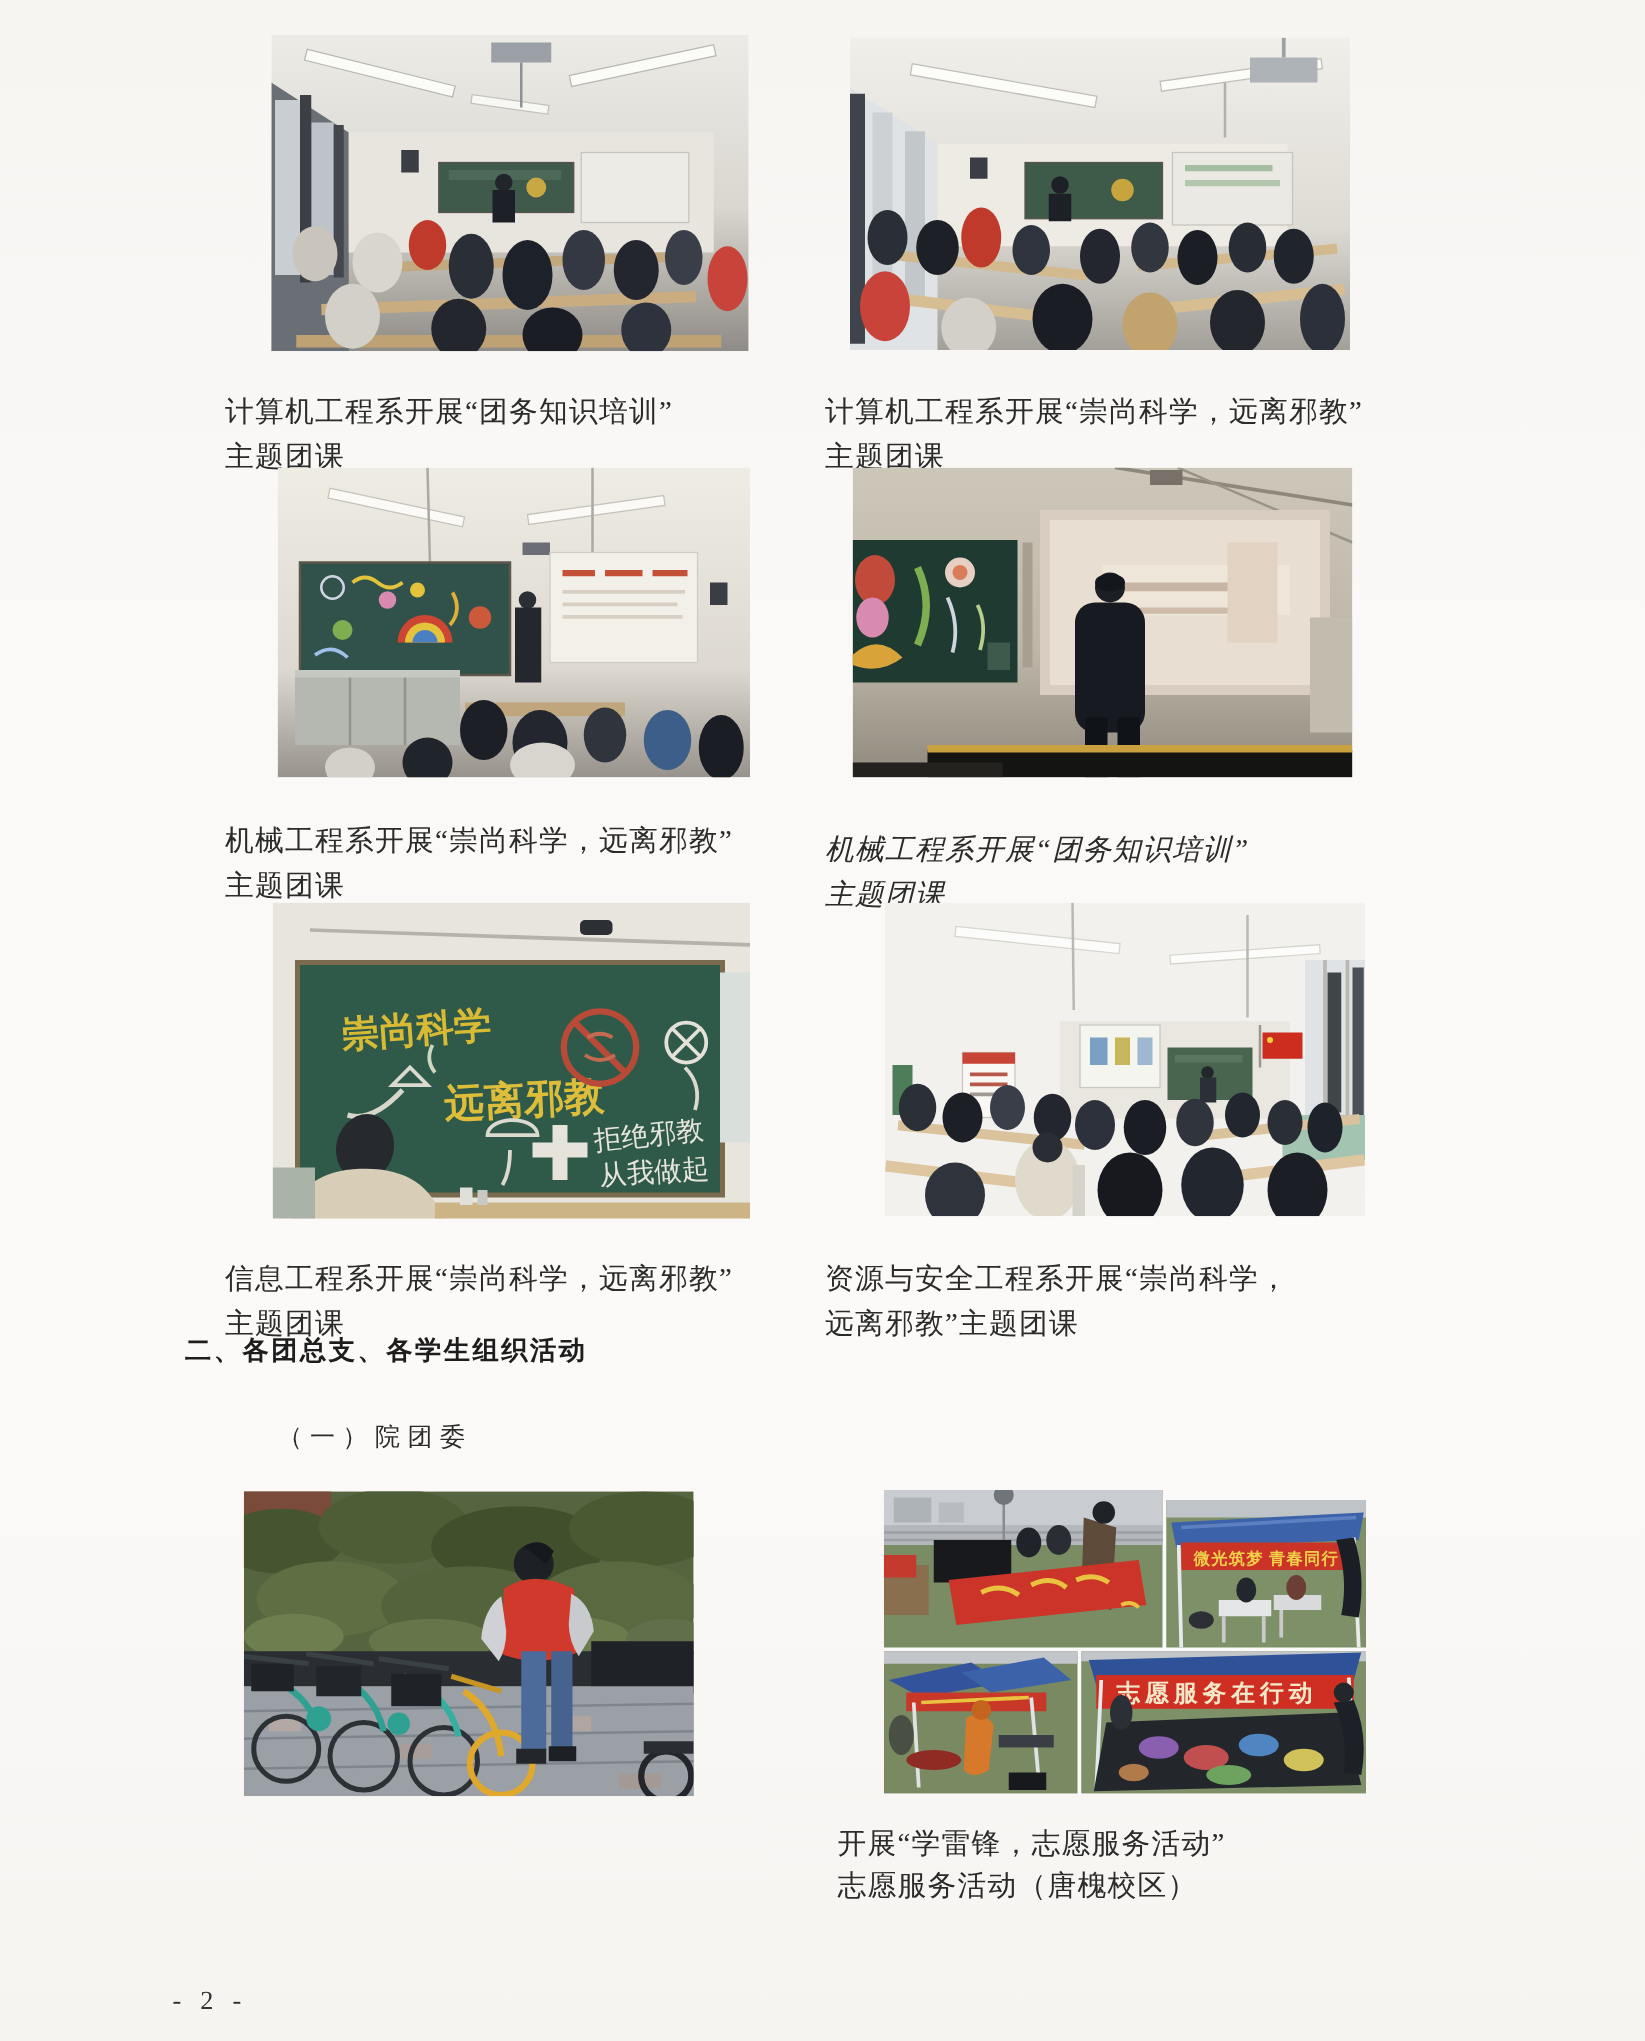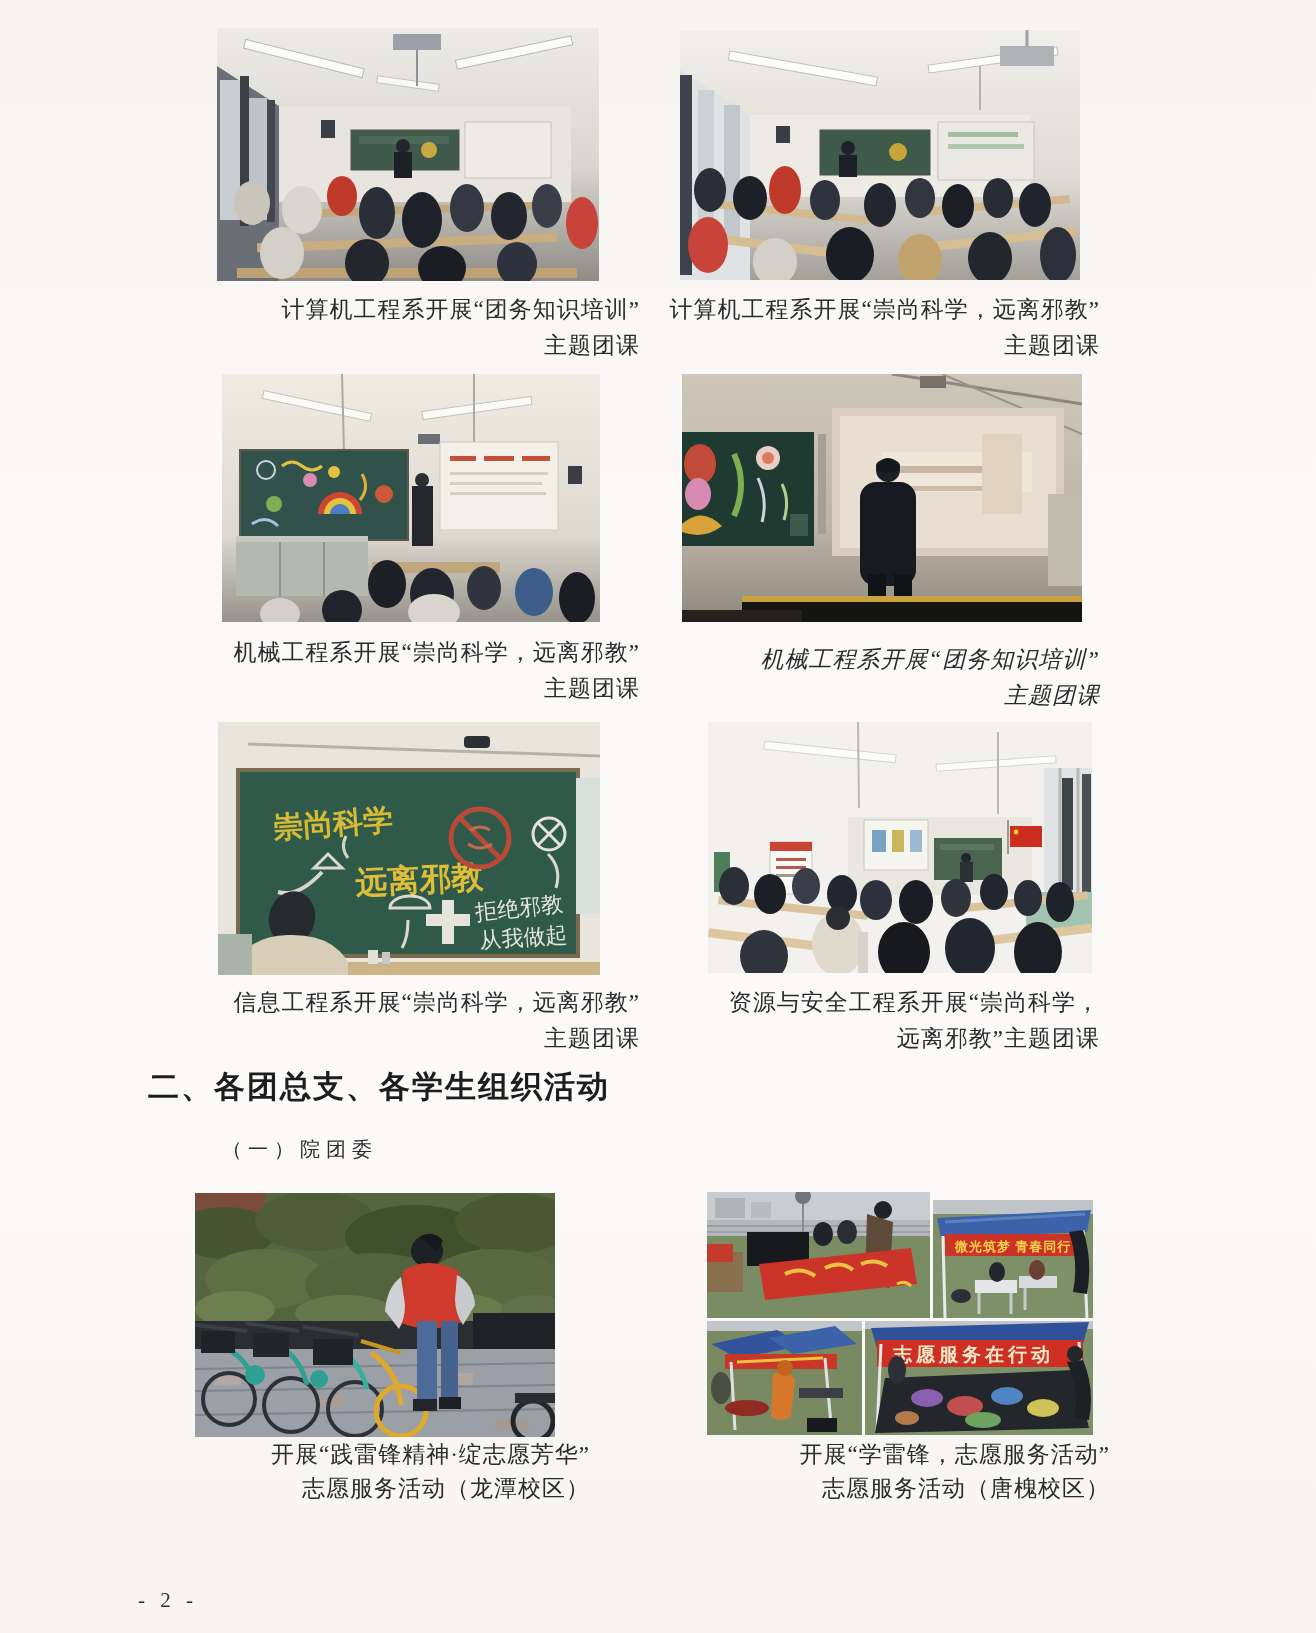--- a/index.html
+++ b/index.html
@@ -7,24 +7,24 @@
     width:1316px;height:1633px;
     background:#efedeb;
     font-family:"Liberation Serif","DejaVu Serif",serif;
   }
   #page{
     position:relative;width:1316px;height:1633px;overflow:hidden;
     background:linear-gradient(180deg,#f6f5f2 0%,#faf9f7 30%,#fbfaf8 70%,#f5f4f1 100%);
   }
   .photo{position:absolute;margin:0;padding:0;overflow:hidden;}
   .photo svg{display:block;width:100%;height:100%;}
-  .caption{position:absolute;text-align:right;color:#2b2b2b;}
+  .caption{position:absolute;text-align:left;color:#2b2b2b;margin-top:20px;}
   .cap-line{font-size:23px;line-height:36px;letter-spacing:1px;}
   .heading{
-    position:absolute;font-size:31px;font-weight:700;color:#1d1d1d;
+    position:absolute;font-size:21px;font-weight:700;color:#1d1d1d;
     letter-spacing:2px;white-space:nowrap;
   }
   .subheading{
     position:absolute;font-size:20px;font-weight:400;color:#2a2a2a;
     letter-spacing:6px;white-space:nowrap;
   }
   .pagenum{
     position:absolute;font-size:21px;color:#333;letter-spacing:5px;white-space:nowrap;
   }
 </style>
@@ -556,24 +556,20 @@
         <ellipse cx="336" cy="216" rx="16" ry="9" fill="#d0c15a"></ellipse>
         <ellipse cx="276" cy="228" rx="18" ry="8" fill="#6da35f"></ellipse>
         <ellipse cx="200" cy="226" rx="12" ry="7" fill="#b07a4a"></ellipse>
         <ellipse cx="190" cy="178" rx="9" ry="14" fill="#2c3036"></ellipse>
         <path d="M360 170 q12 26 8 56 l14 2 q6 -32 -6 -60 z" fill="#1d2127"></path>
         <circle cx="368" cy="162" r="8" fill="#23262b"></circle>
       </g>
     </svg>
   </figure>
 
-  <div class="caption" style="left:160px;top:1438px;width:430px;">
-    <div class="cap-line" style="line-height:34px;">开展“践雷锋精神·绽志愿芳华”</div>
-    <div class="cap-line" style="line-height:34px;">志愿服务活动（龙潭校区）</div>
-  </div>
   <div class="caption" style="left:670px;top:1438px;width:440px;">
     <div class="cap-line" style="line-height:34px;">开展“学雷锋，志愿服务活动”</div>
     <div class="cap-line" style="line-height:34px;">志愿服务活动（唐槐校区）</div>
   </div>
 
   <div class="pagenum" style="left:138px;top:1588px;">- 2 -</div>
 
 </div>
 
 </body></html>

